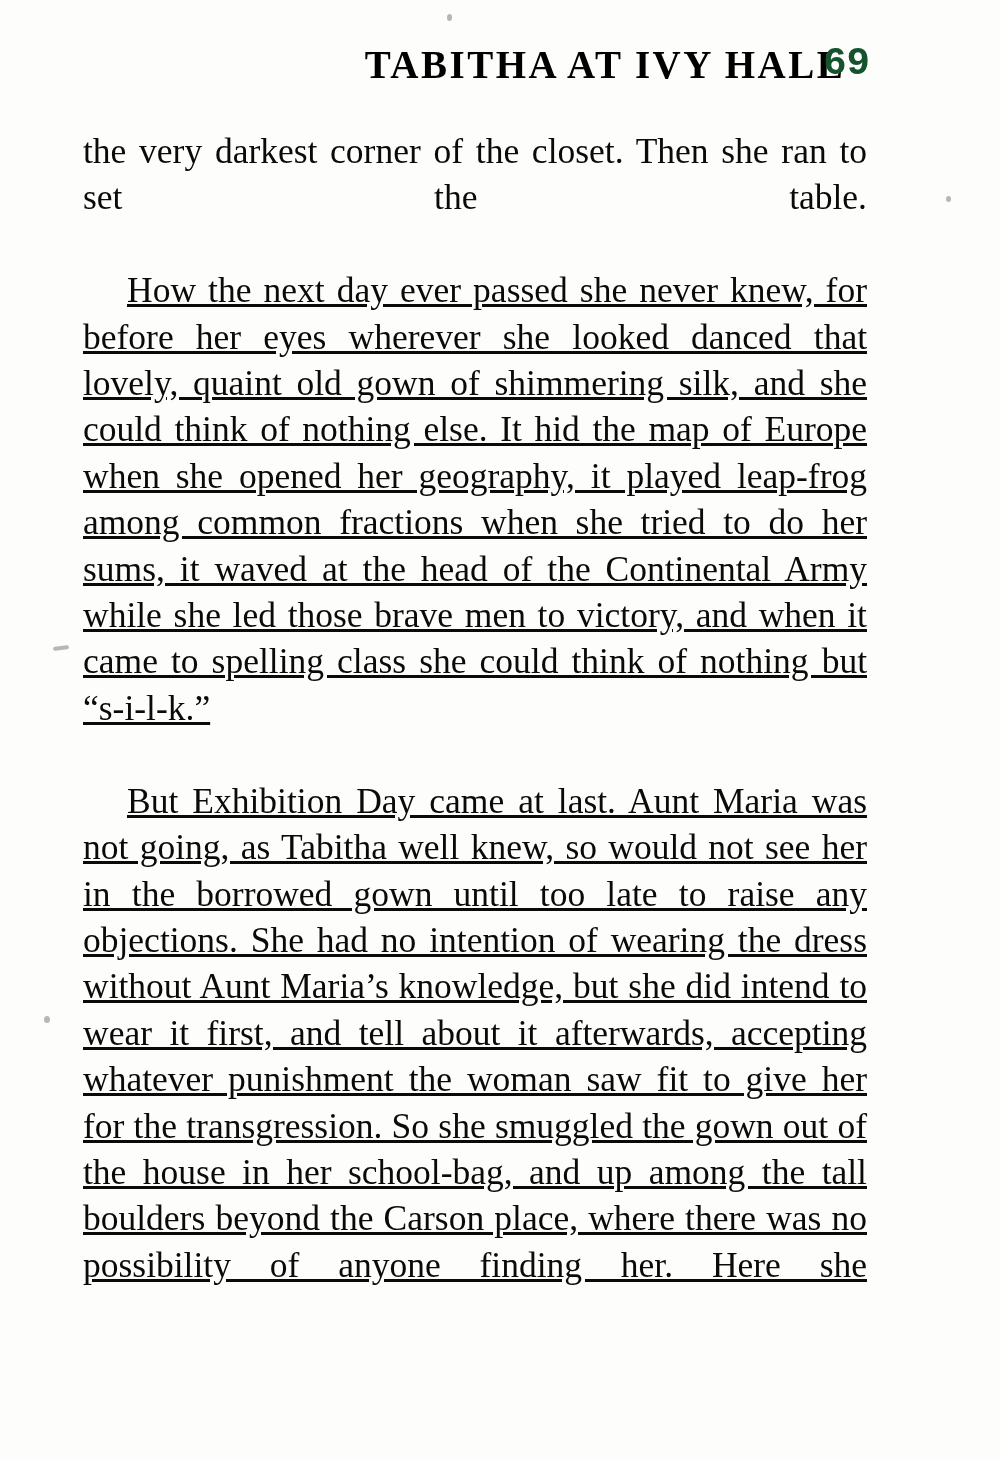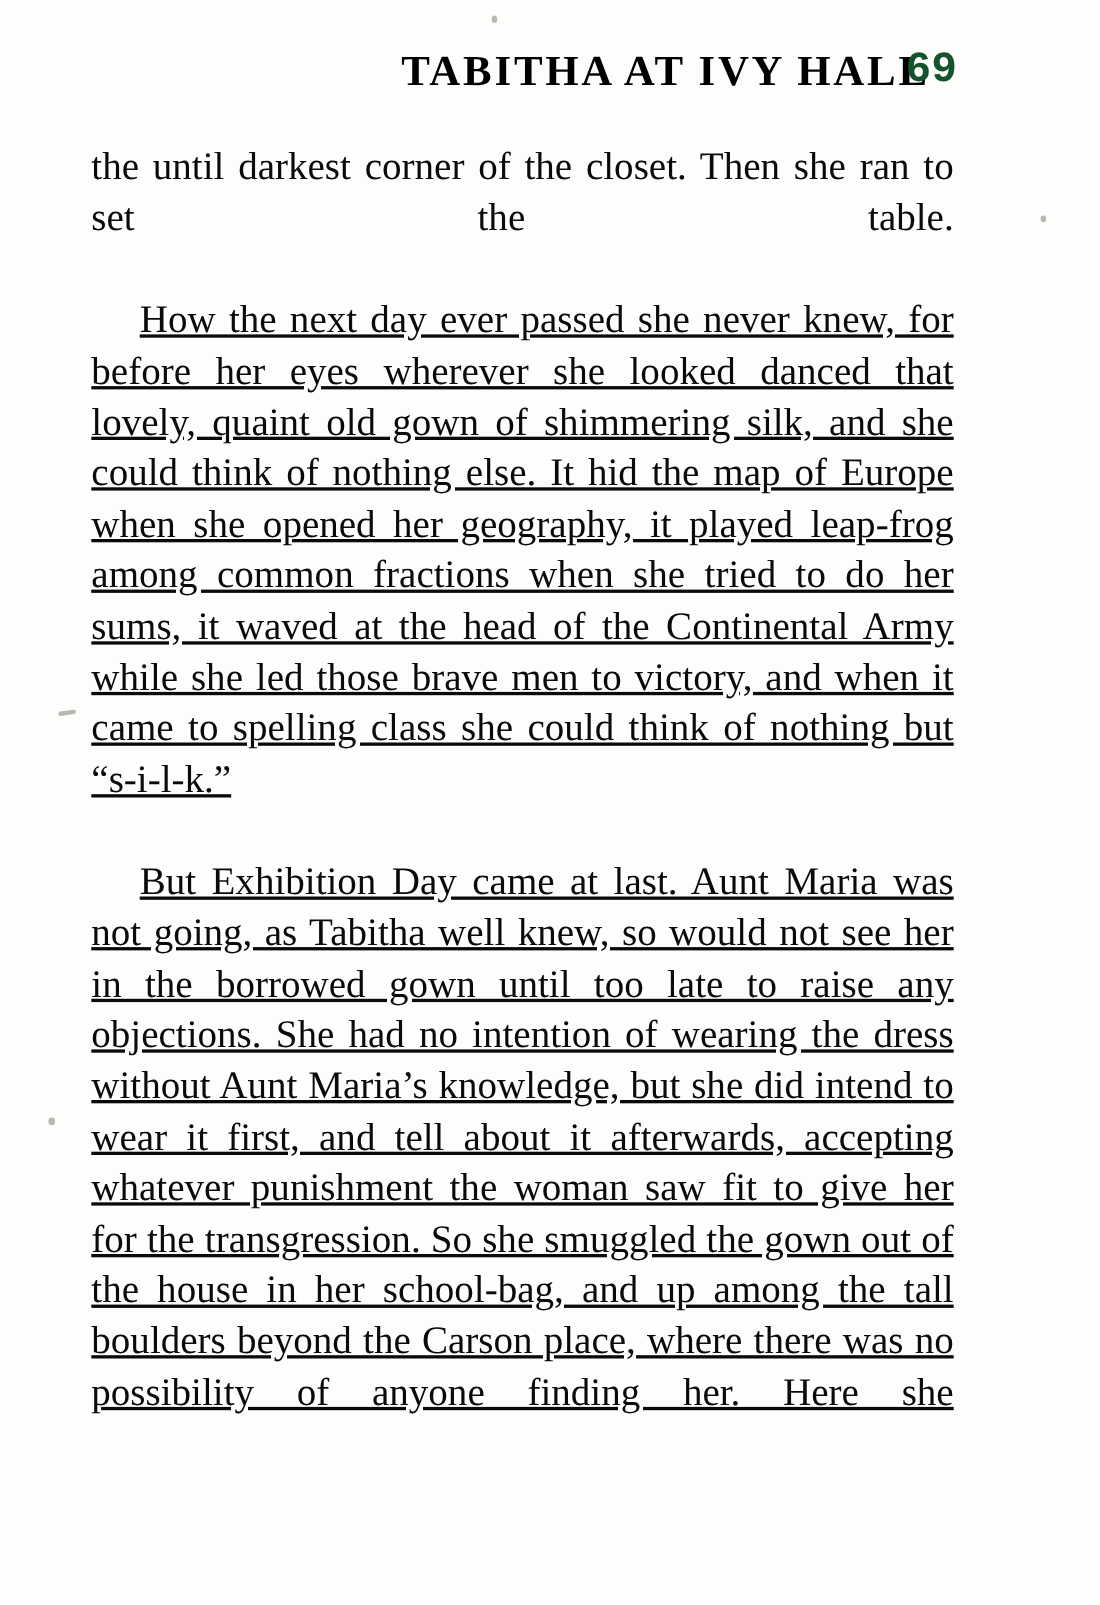--- a/index.html
+++ b/index.html
@@ -101,18 +101,18 @@
   <div class="speck s4"></div>
 
   <div class="headerwrap">
     <div class="header">
       <span class="running-title">TABITHA AT IVY HALL</span>
     </div>
     <div class="folio">69</div>
   </div>
 
   <div class="body-text">
-    <p>the until darkest corner of the closet.  Then she ran to set the table.</p>
+    <p>the very darkest corner of the closet.  Then she ran to set the table.</p>
     <p class="indent">How the next day ever passed she never knew, for before her eyes wherever she looked danced that lovely, quaint old gown of shimmering silk, and she could think of nothing else.  It hid the map of Europe when she opened her geography, it played leap-frog among common fractions when she tried to do her sums, it waved at the head of the Continental Army while she led those brave men to victory, and when it came to spelling class she could think of nothing but “s-i-l-k.”</p>
     <p class="indent">But Exhibition Day came at last.  Aunt Maria was not going, as Tabitha well knew, so would not see her in the borrowed gown until too late to raise any objections.  She had no intention of wearing the dress without Aunt Maria’s knowledge, but she did intend to wear it first, and tell about it afterwards, accepting whatever punishment the woman saw fit to give her for the transgression.  So she smuggled the gown out of the house in her school-bag, and up among the tall boulders beyond the Carson place, where there was no possibility of anyone finding her.  Here she</p>
   </div>
 
 </div>
 
 </body></html>

